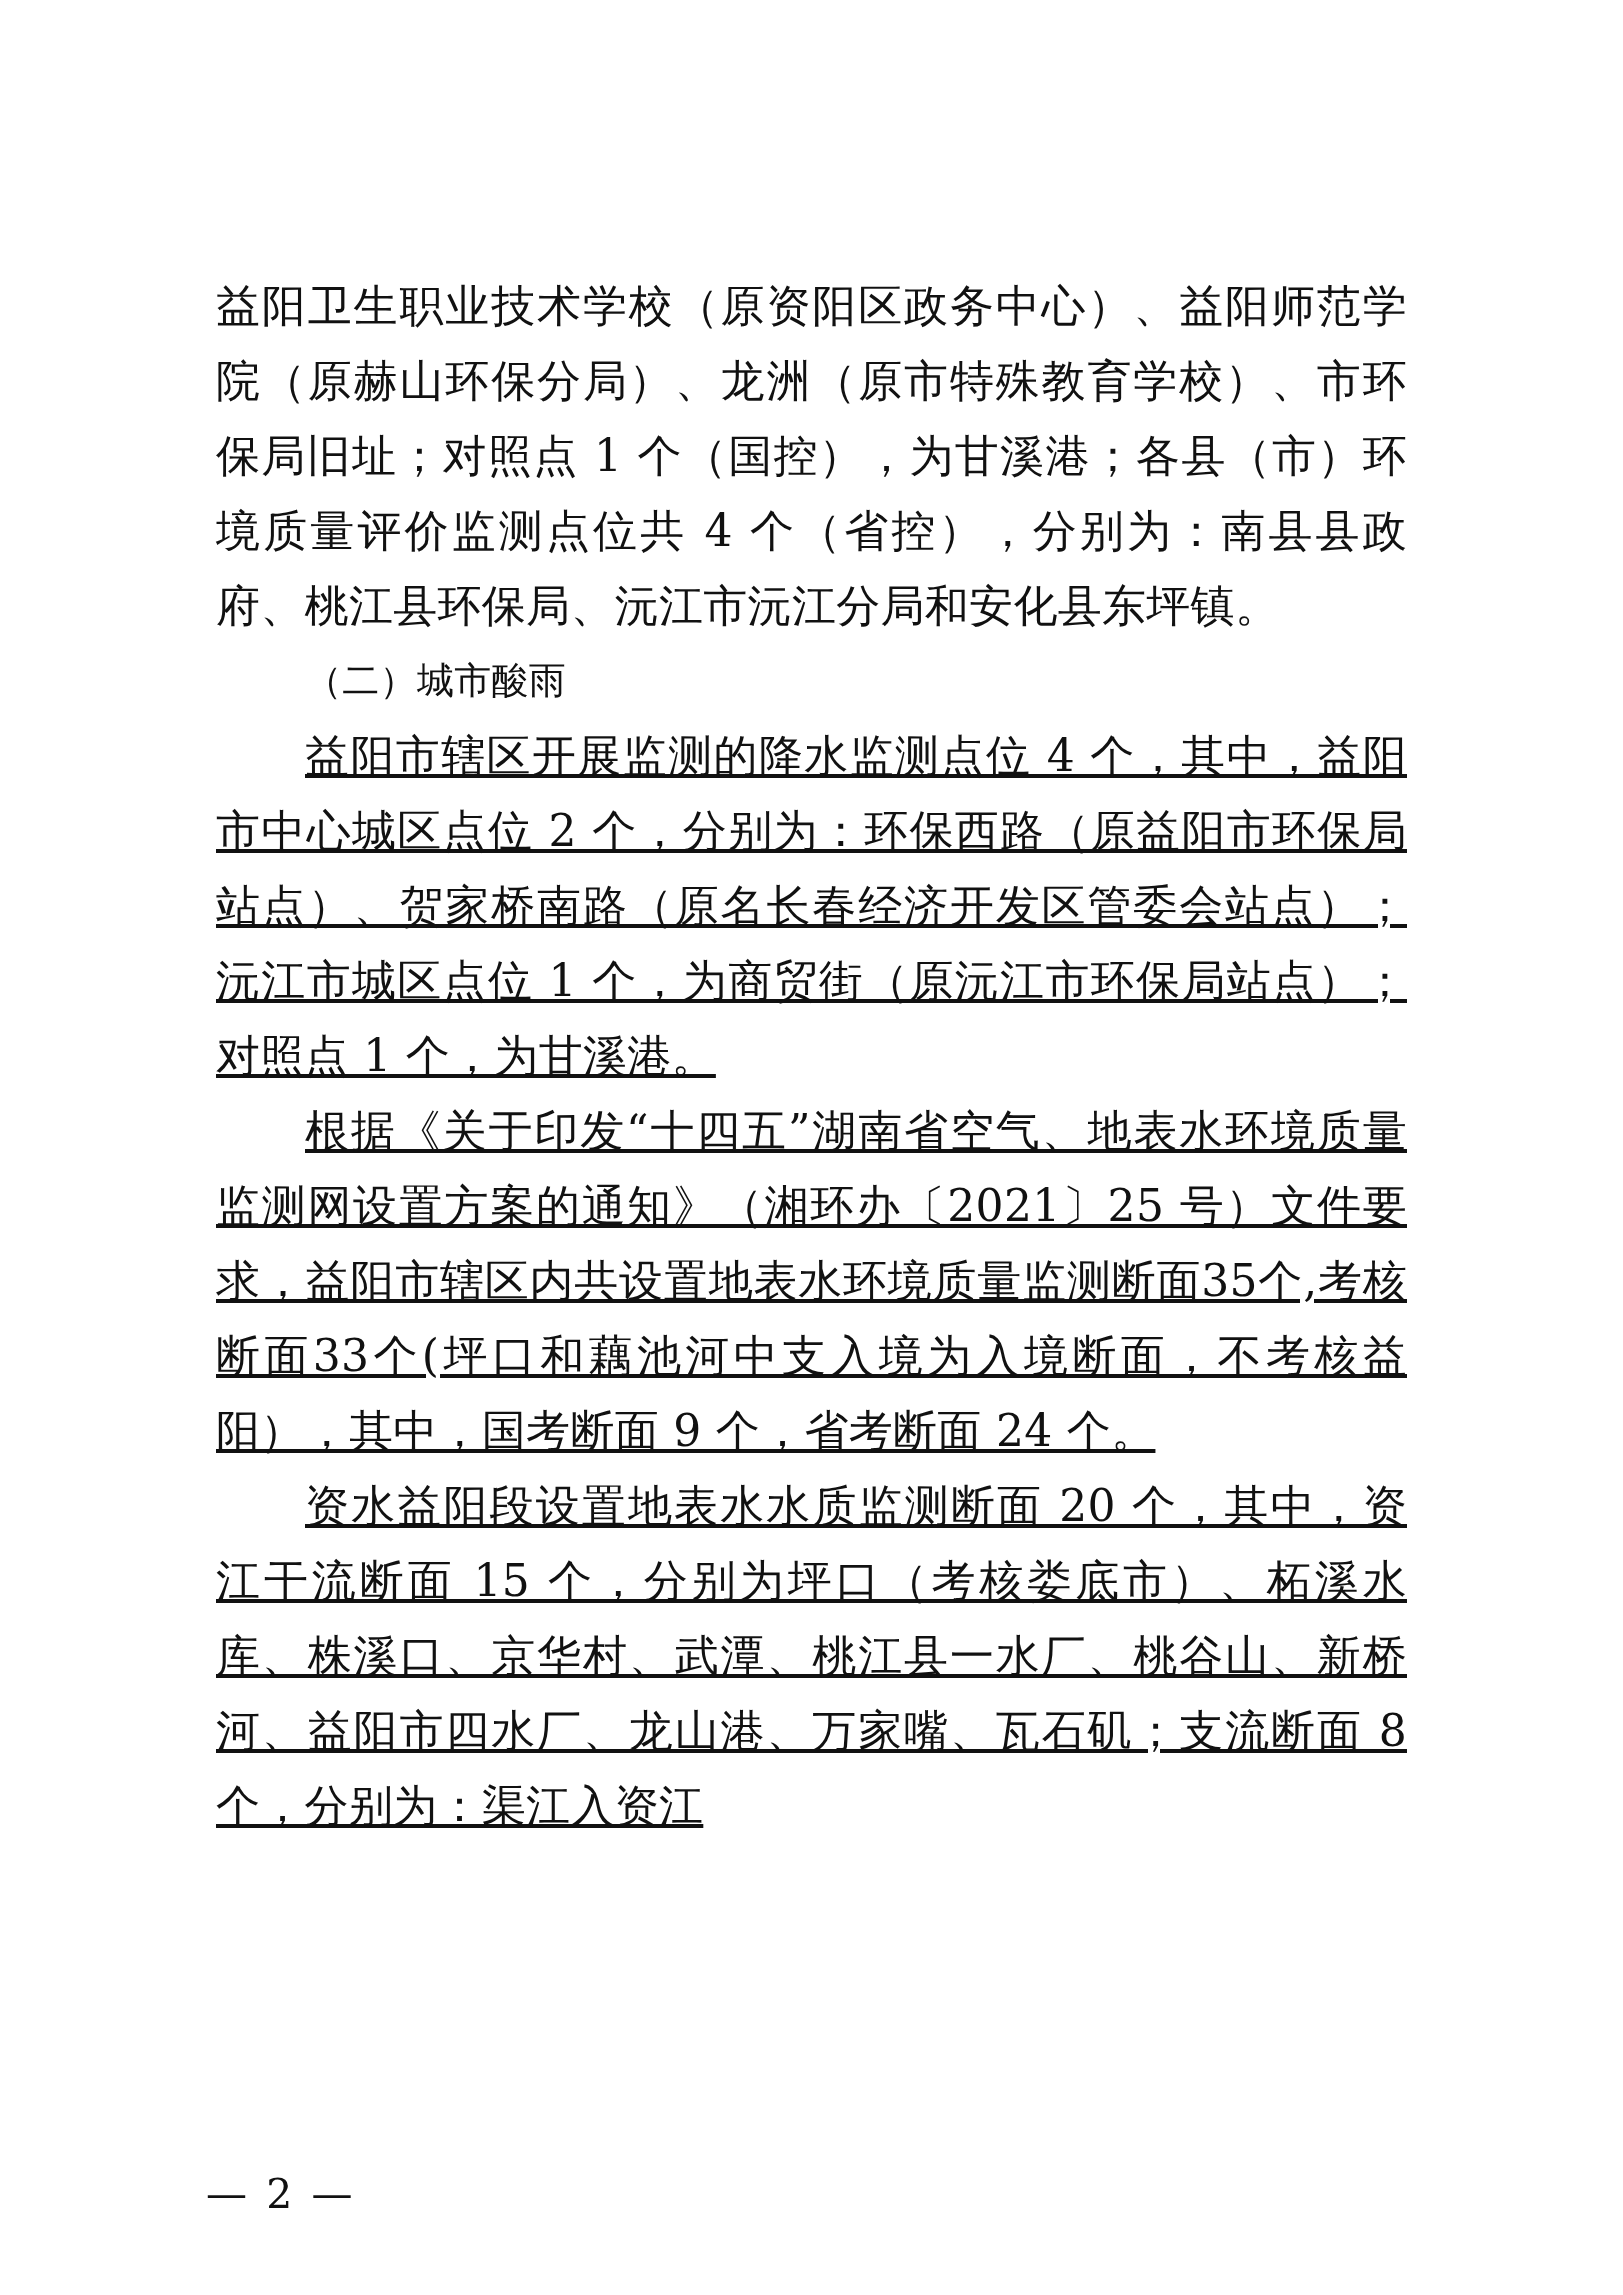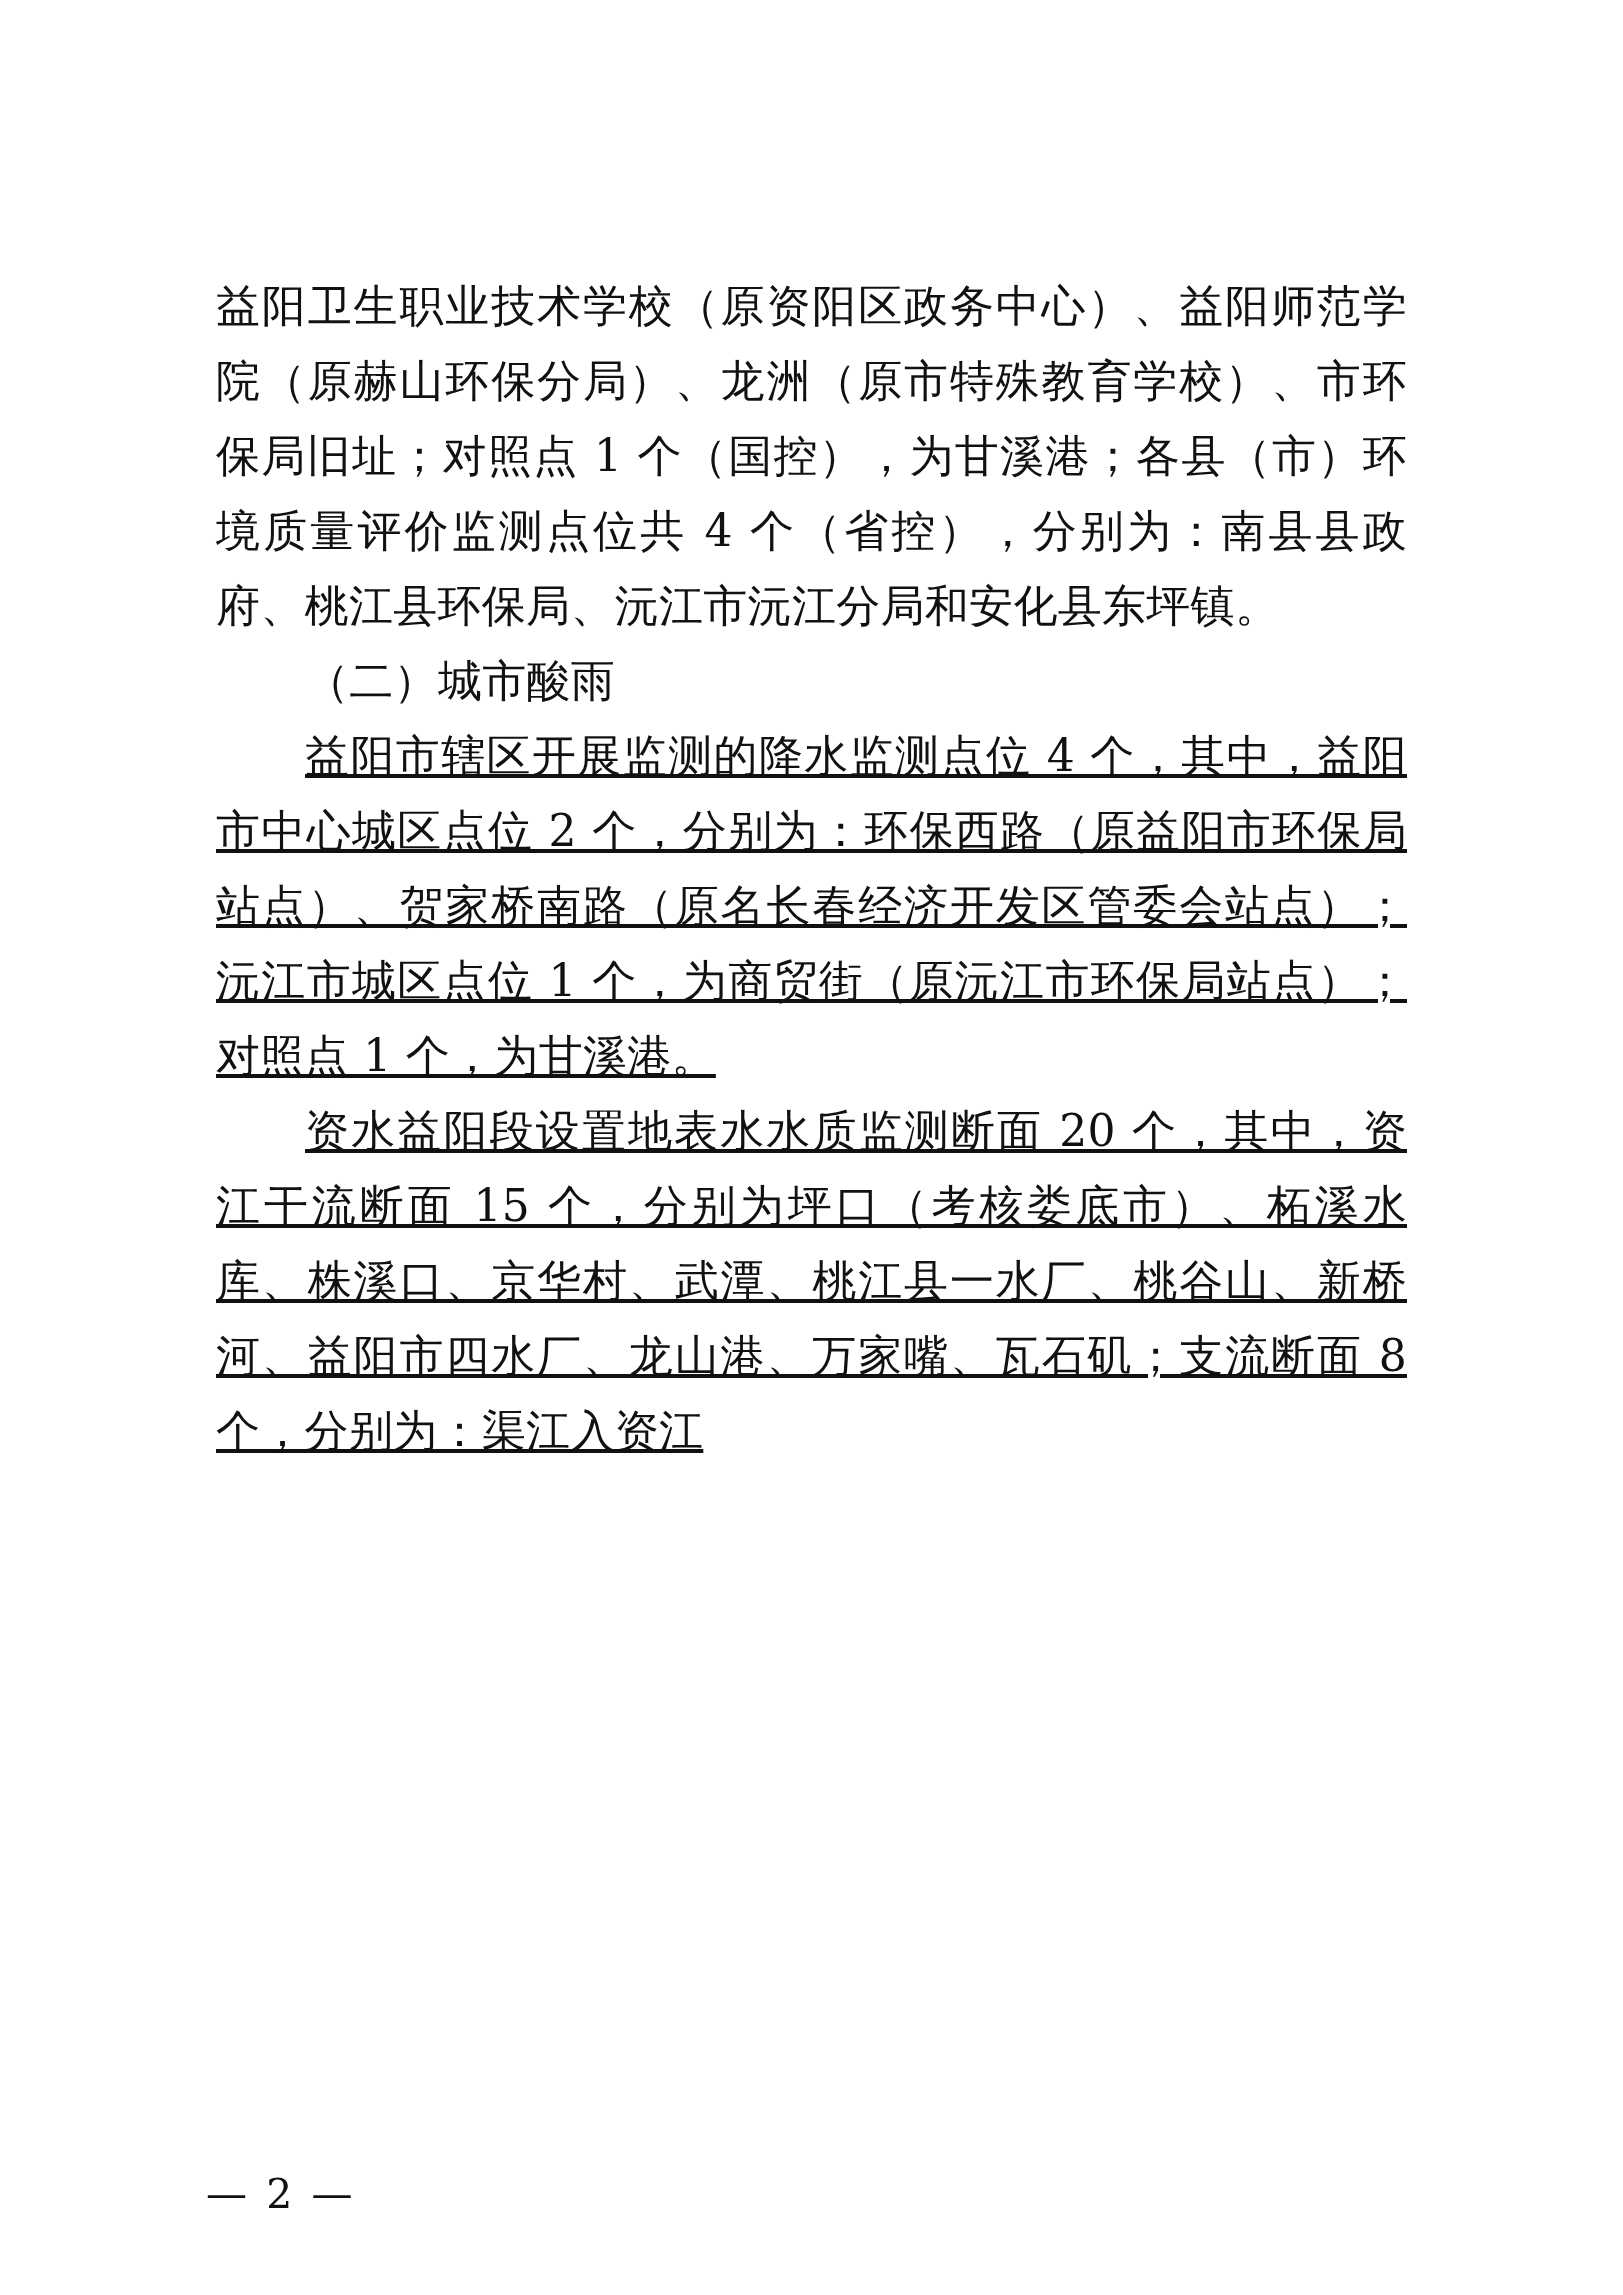--- a/index.html
+++ b/index.html
@@ -33,21 +33,21 @@
   }
   p {
     margin: 0 0 0 0;
   }
   p.indent {
     text-indent: 89px;
     text-decoration: underline;
   }
   .heading {
     text-indent: 89px;
-    font-size: 44px;
+    font-size: 37px;
     line-height: 75px;
     margin: 0;
   }
   .pagenum-wrap {
     position: absolute;
     left: 206px;
     bottom: 77px;
     font-size: 41px;
     letter-spacing: 3.1px;
   }
@@ -59,20 +59,21 @@
 
   <div class="body-text">
 
     <p class="justified">益阳卫生职业技术学校（原资阳区政务中心）、益阳师范学院（原赫山环保分局）、龙洲（原市特殊教育学校）、市环保局旧址；对照点 1 个（国控），为甘溪港；各县（市）环境质量评价监测点位共 4 个（省控），分别为：南县县政府、桃江县环保局、沅江市沅江分局和安化县东坪镇。</p>
 
     <p class="heading">（二）城市酸雨</p>
 
     <p class="indent">益阳市辖区开展监测的降水监测点位 4 个，其中，益阳市中心城区点位 2 个，分别为：环保西路（原益阳市环保局站点）、贺家桥南路（原名长春经济开发区管委会站点）；沅江市城区点位 1 个，为商贸街（原沅江市环保局站点）；对照点 1 个，为甘溪港。</p>
 
 
+    <p class="indent">根据《关于印发“十四五”湖南省空气、地表水环境质量监测网设置方案的通知》（湘环办〔2021〕25 号）文件要求，益阳市辖区内共设置地表水环境质量监测断面35个,考核断面33个(坪口和藕池河中支入境为入境断面，不考核益阳），其中，国考断面 9 个，省考断面 24 个。</p>
 
     <p class="indent">资水益阳段设置地表水水质监测断面 20 个，其中，资江干流断面 15 个，分别为坪口（考核娄底市）、柘溪水库、株溪口、京华村、武潭、桃江县一水厂、桃谷山、新桥河、益阳市四水厂、龙山港、万家嘴、瓦石矶；支流断面 8 个，分别为：渠江入资江</p>
 
   </div>
 
   <div class="pagenum-wrap">— 2 —</div>
 
 </div>
 
 

